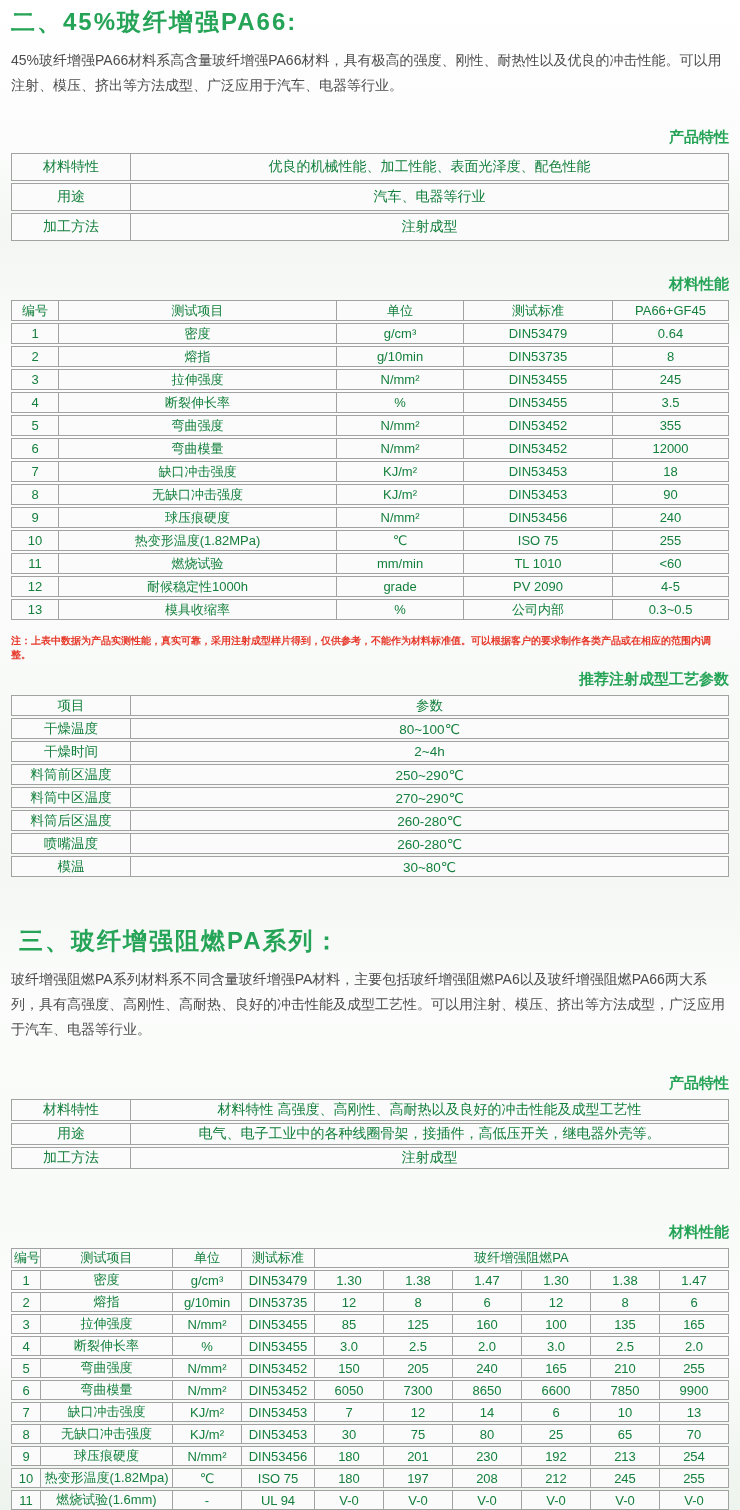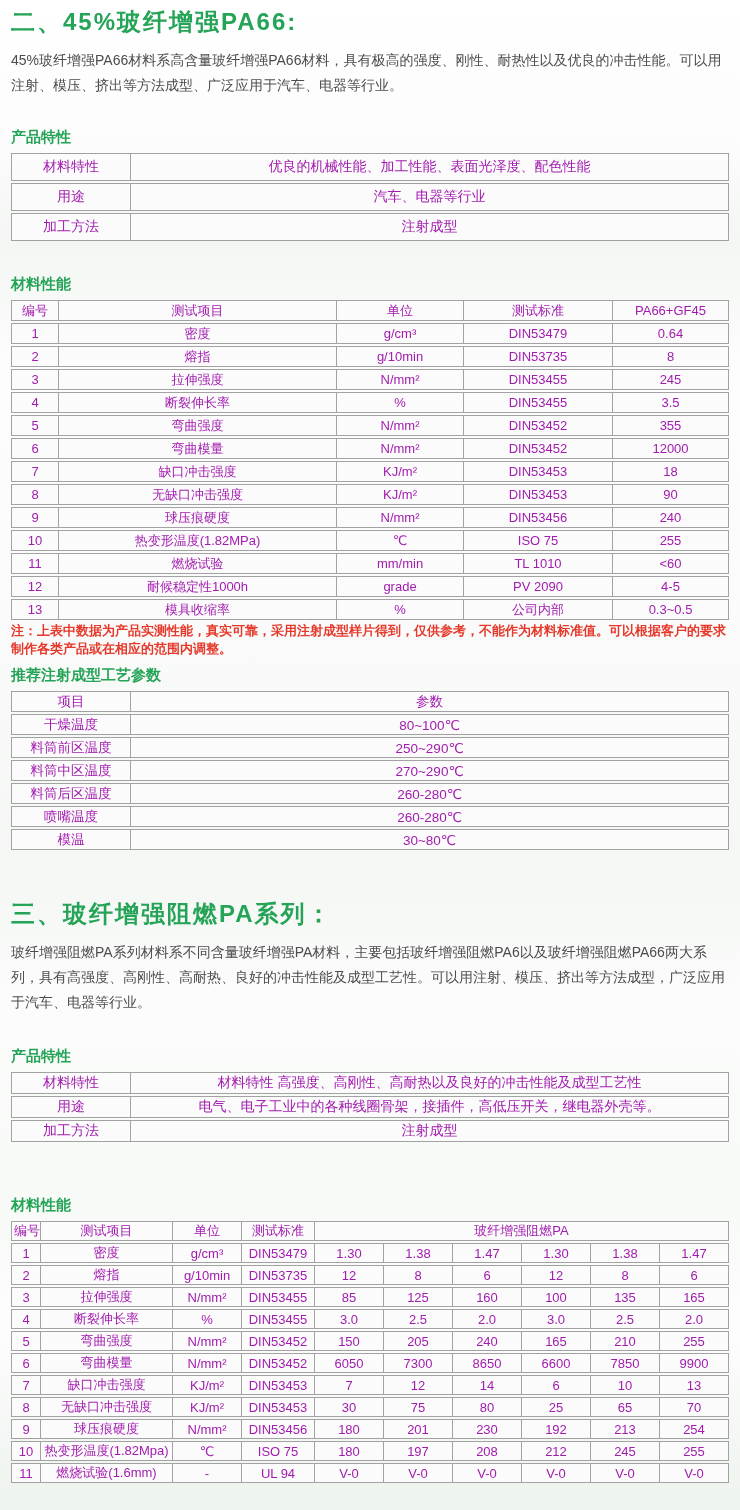--- a/index.html
+++ b/index.html
@@ -18,30 +18,30 @@
     margin: 0 0 10px 0;
     font-size: 24px; font-weight: bold; letter-spacing: 2px;
     color: #25a457;
   }
   .intro {
     margin: 0 0 30px 0;
     font-size: 14px; line-height: 25px; color: #4c4c4c;
   }
   .sub-heading {
     margin: 0 0 4px 0;
-    font-size: 15px; font-weight: bold; color: #25a457;
+    font-size: 15px; font-weight: bold; color: #25a457; text-align: right;
   }
   .gap-lg { margin-top: 32px; }
-  .gap-xl { margin-top: 46px; }
+  .gap-xl { margin-top: 46px; margin-left: 8px; }
   .gap-xxl { margin-top: 52px; }
 
   table.tbl {
     width: 718px; table-layout: fixed;
     border-collapse: separate; border-spacing: 0 2px;
-    color: #a21caf;
+    color: #15803d;
   }
   table.tbl th, table.tbl td {
     background: #fbfbfb;
     border-top: 1px solid #a2a2a2;
     border-bottom: 1px solid #a2a2a2;
     border-right: 1px solid #a2a2a2;
     text-align: center; vertical-align: middle;
     font-weight: normal; padding: 0 2px;
     overflow: hidden; white-space: nowrap;
   }
@@ -51,22 +51,22 @@
 
   .tbl-features th, .tbl-features td { height: 26px; font-size: 14px; }
   .tbl-features td:first-child { }
 
   .tbl-perf1 th, .tbl-perf1 td { height: 19px; font-size: 13px; }
   .tbl-process th, .tbl-process td { height: 19px; font-size: 13.5px; margin-top: 36px; }
   .tbl-features2 th, .tbl-features2 td { height: 20px; font-size: 14px; }
   .tbl-perf2 th, .tbl-perf2 td { height: 18px; font-size: 13px; }
 
   .note {
-    margin: 0 0 8px 0;
-    font-size: 13px; color: #e6392b; font-weight: bold;
+    margin: 12px 0 8px 0;
+    font-size: 10px; color: #e6392b; font-weight: bold;
   }
 </style>
 </head>
 <body>
 
 <div class="page">
 
   <h2 class="sec-title">二、45%玻纤增强PA66:</h2>
   <p class="intro">45%玻纤增强PA66材料系高含量玻纤增强PA66材料，具有极高的强度、刚性、耐热性以及优良的冲击性能。可以用注射、模压、挤出等方法成型、广泛应用于汽车、电器等行业。</p>
 
@@ -218,20 +218,24 @@
         <th>项目</th>
         <th>参数</th>
       </tr>
     </thead>
     <tbody>
         <tr>
           <td>干燥温度</td>
           <td>80~100℃</td>
         </tr>
         <tr>
+          <td>干燥时间</td>
+          <td>2~4h</td>
+        </tr>
+        <tr>
           <td>料筒前区温度</td>
           <td>250~290℃</td>
         </tr>
         <tr>
           <td>料筒中区温度</td>
           <td>270~290℃</td>
         </tr>
         <tr>
           <td>料筒后区温度</td>
           <td>260-280℃</td>

